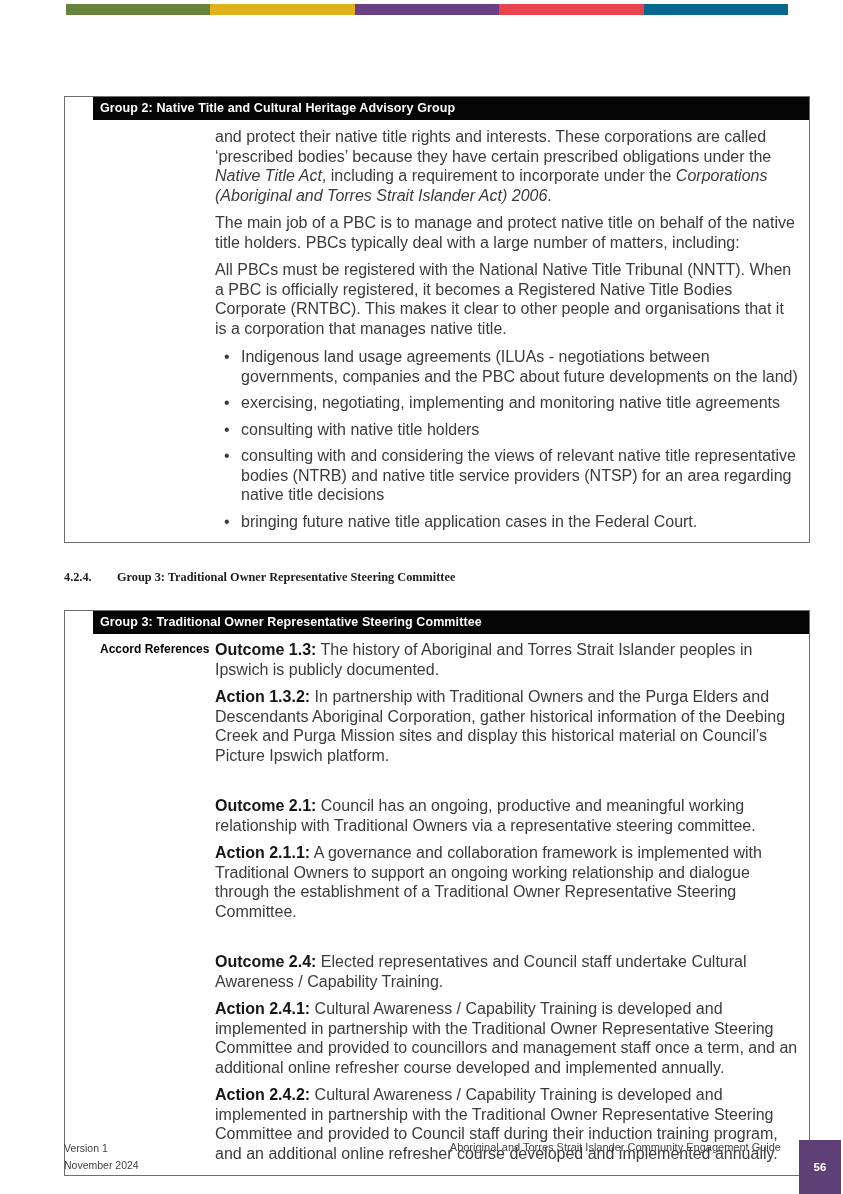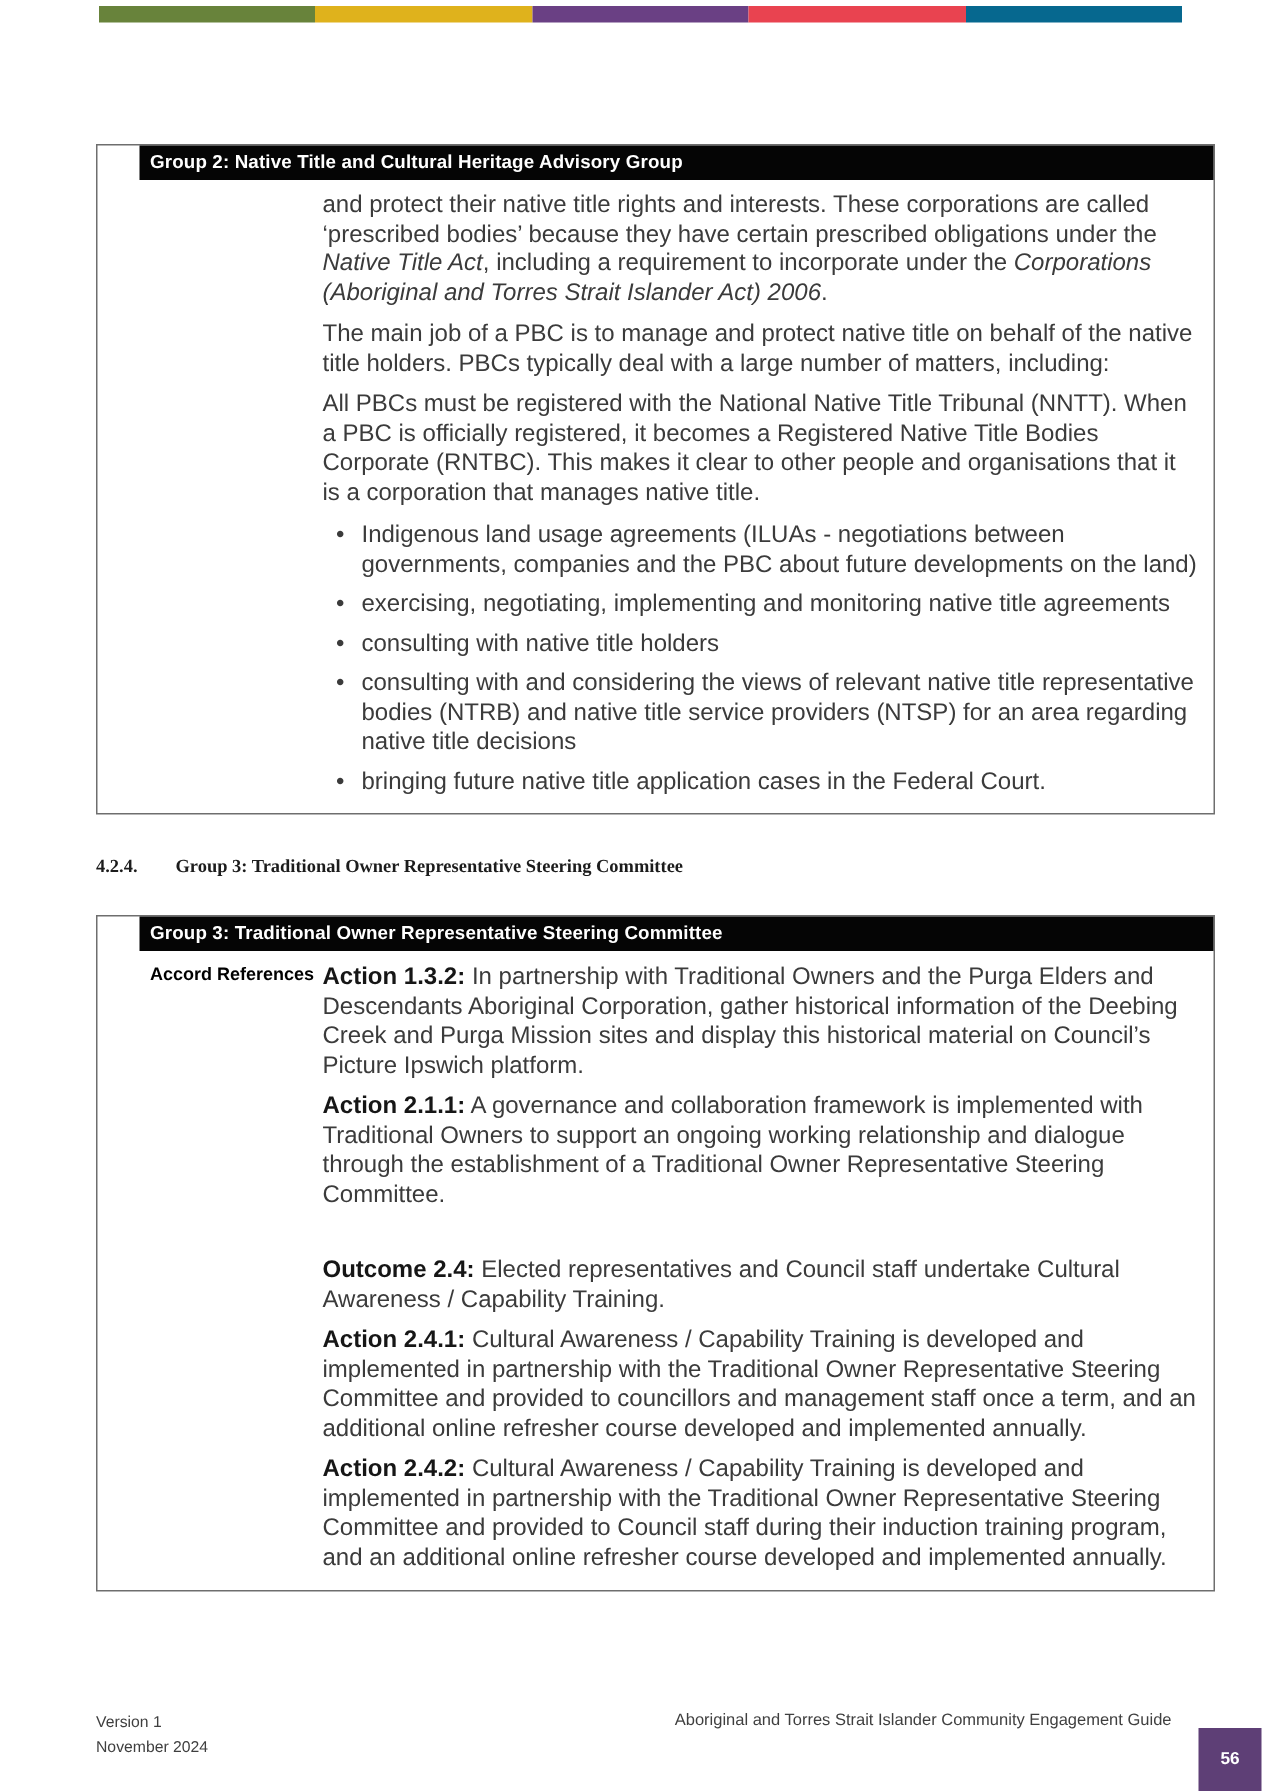--- a/index.html
+++ b/index.html
@@ -57,21 +57,21 @@
   
   .footer-left{
     position:absolute;left:64px;top:1140px;
     font-size:10.5px;line-height:16.5px;color:#3f3f3f;
   }
   .footer-right{
     position:absolute;right:62px;top:1141px;
     font-size:11px;color:#3f3f3f;
   }
   .page-box{
-    position:absolute;right:2px;bottom:0;width:42px;height:42px;
+    position:absolute;right:2px;bottom:0;width:42px;height:54px;
     color:#ffffff;font-size:11.5px;font-weight:bold;
     display:flex;align-items:center;justify-content:center;
   }
 </style>
 </head>
 <body>
 
 <div class="topbar">
   <div class="seg" style="background-color: rgb(104, 131, 59);"></div>
   <div class="seg" style="background-color: rgb(223, 178, 28);"></div>
@@ -98,21 +98,23 @@
 
 <div class="sec-heading">
   <span class="num">4.2.4.</span><span>Group 3: Traditional Owner Representative Steering Committee</span>
 </div>
 
 <div class="doc-table t2">
   <div class="black-header">Group 3: Traditional Owner Representative Steering Committee</div>
   <div class="t2-body">
     <div class="t2-left">Accord References</div>
     <div class="t2-right body-text">
+      <p class="item first"><strong>Outcome 1.3:</strong><span> The history of Aboriginal and Torres Strait Islander peoples in Ipswich is publicly documented.</span></p>
       <p class="item"><strong>Action 1.3.2:</strong><span> In partnership with Traditional Owners and the Purga Elders and Descendants Aboriginal Corporation, gather historical information of the Deebing Creek and Purga Mission sites and display this historical material on Council’s Picture Ipswich platform.</span></p>
+      <p class="item gap"><strong>Outcome 2.1:</strong><span> Council has an ongoing, productive and meaningful working relationship with Traditional Owners via a representative steering committee.</span></p>
       <p class="item"><strong>Action 2.1.1:</strong><span> A governance and collaboration framework is implemented with Traditional Owners to support an ongoing working relationship and dialogue through the establishment of a Traditional Owner Representative Steering Committee.</span></p>
       <p class="item gap"><strong>Outcome 2.4:</strong><span> Elected representatives and Council staff undertake Cultural Awareness / Capability Training.</span></p>
       <p class="item"><strong>Action 2.4.1:</strong><span> Cultural Awareness / Capability Training is developed and implemented in partnership with the Traditional Owner Representative Steering Committee and provided to councillors and management staff once a term, and an additional online refresher course developed and implemented annually.</span></p>
       <p class="item"><strong>Action 2.4.2:</strong><span> Cultural Awareness / Capability Training is developed and implemented in partnership with the Traditional Owner Representative Steering Committee and provided to Council staff during their induction training program, and an additional online refresher course developed and implemented annually.</span></p>
     </div>
   </div>
 </div>
 
 <div class="footer-left">
   <div>Version 1</div>

